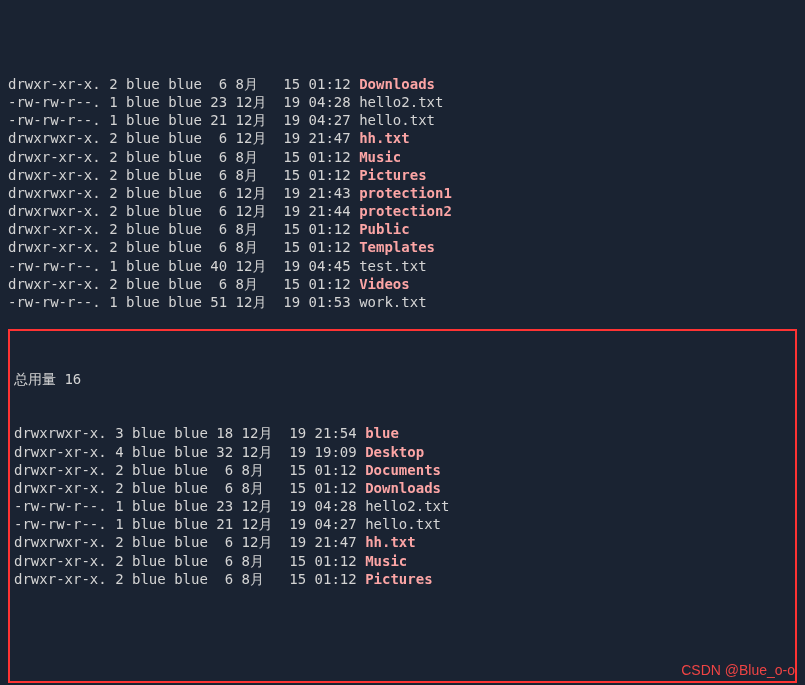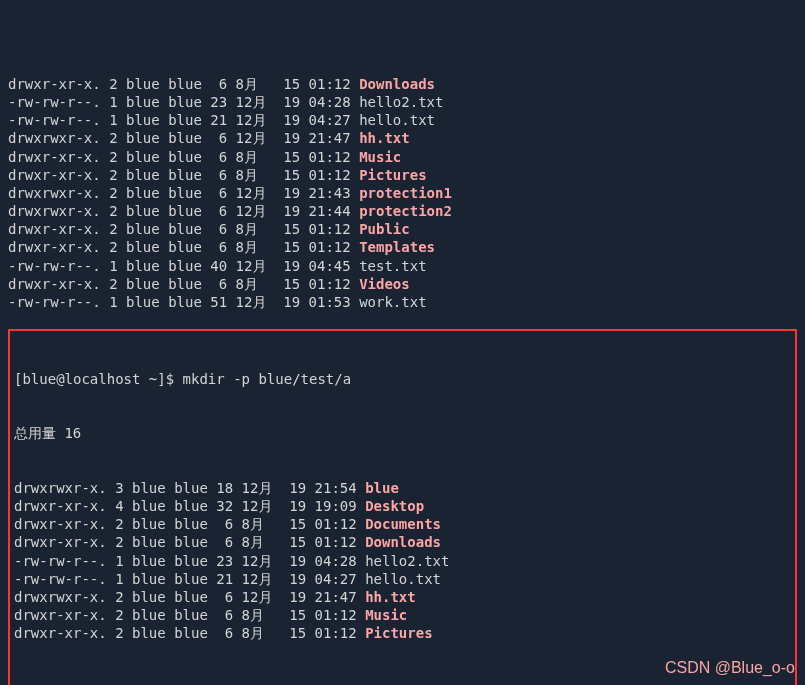--- a/index.html
+++ b/index.html
@@ -20,33 +20,32 @@
     .dir-link { color: #fca5a5; font-weight: bold; }
     .highlighted-box {
       border: 2px solid #ff3333;
       margin: 0;
       padding: 2px 4px;
     }
     .watermark {
       position: absolute;
       bottom: 6px;
       right: 10px;
-      color: #fca5a5;
-      font-size: 16px;
+      color: #ef4444;
+      font-size: 14px;
       font-family: Arial, sans-serif;
     }
   </style>
 </head>
 <body>
 
 
 
 <div id="top-container"><span class="line"><span>drwxr-xr-x. 2 blue blue  6 8月   15 01:12 </span><span class="dir-link">Downloads</span></span><span class="line"><span>-rw-rw-r--. 1 blue blue 23 12月  19 04:28 </span><span>hello2.txt</span></span><span class="line"><span>-rw-rw-r--. 1 blue blue 21 12月  19 04:27 </span><span>hello.txt</span></span><span class="line"><span>drwxrwxr-x. 2 blue blue  6 12月  19 21:47 </span><span class="dir-link">hh.txt</span></span><span class="line"><span>drwxr-xr-x. 2 blue blue  6 8月   15 01:12 </span><span class="dir-link">Music</span></span><span class="line"><span>drwxr-xr-x. 2 blue blue  6 8月   15 01:12 </span><span class="dir-link">Pictures</span></span><span class="line"><span>drwxrwxr-x. 2 blue blue  6 12月  19 21:43 </span><span class="dir-link">protection1</span></span><span class="line"><span>drwxrwxr-x. 2 blue blue  6 12月  19 21:44 </span><span class="dir-link">protection2</span></span><span class="line"><span>drwxr-xr-x. 2 blue blue  6 8月   15 01:12 </span><span class="dir-link">Public</span></span><span class="line"><span>drwxr-xr-x. 2 blue blue  6 8月   15 01:12 </span><span class="dir-link">Templates</span></span><span class="line"><span>-rw-rw-r--. 1 blue blue 40 12月  19 04:45 </span><span>test.txt</span></span><span class="line"><span>drwxr-xr-x. 2 blue blue  6 8月   15 01:12 </span><span class="dir-link">Videos</span></span><span class="line"><span>-rw-rw-r--. 1 blue blue 51 12月  19 01:53 </span><span>work.txt</span></span></div>
 <div class="highlighted-box">
-  <span class="line"><span>[blue@localhost ~]$ </span><span>mkdir -p blue/test/a</span></span>
   <span class="line">总用量 16</span>
   <div id="box-listing"><span class="line"><span>drwxrwxr-x. 3 blue blue 18 12月  19 21:54 </span><span class="dir-link">blue</span></span><span class="line"><span>drwxr-xr-x. 4 blue blue 32 12月  19 19:09 </span><span class="dir-link">Desktop</span></span><span class="line"><span>drwxr-xr-x. 2 blue blue  6 8月   15 01:12 </span><span class="dir-link">Documents</span></span><span class="line"><span>drwxr-xr-x. 2 blue blue  6 8月   15 01:12 </span><span class="dir-link">Downloads</span></span><span class="line"><span>-rw-rw-r--. 1 blue blue 23 12月  19 04:28 </span><span>hello2.txt</span></span><span class="line"><span>-rw-rw-r--. 1 blue blue 21 12月  19 04:27 </span><span>hello.txt</span></span><span class="line"><span>drwxrwxr-x. 2 blue blue  6 12月  19 21:47 </span><span class="dir-link">hh.txt</span></span><span class="line"><span>drwxr-xr-x. 2 blue blue  6 8月   15 01:12 </span><span class="dir-link">Music</span></span><span class="line"><span>drwxr-xr-x. 2 blue blue  6 8月   15 01:12 </span><span class="dir-link">Pictures</span></span></div>
   
   
   
   
 </div>
 <div class="watermark">CSDN @Blue_o-o</div>
 
 

